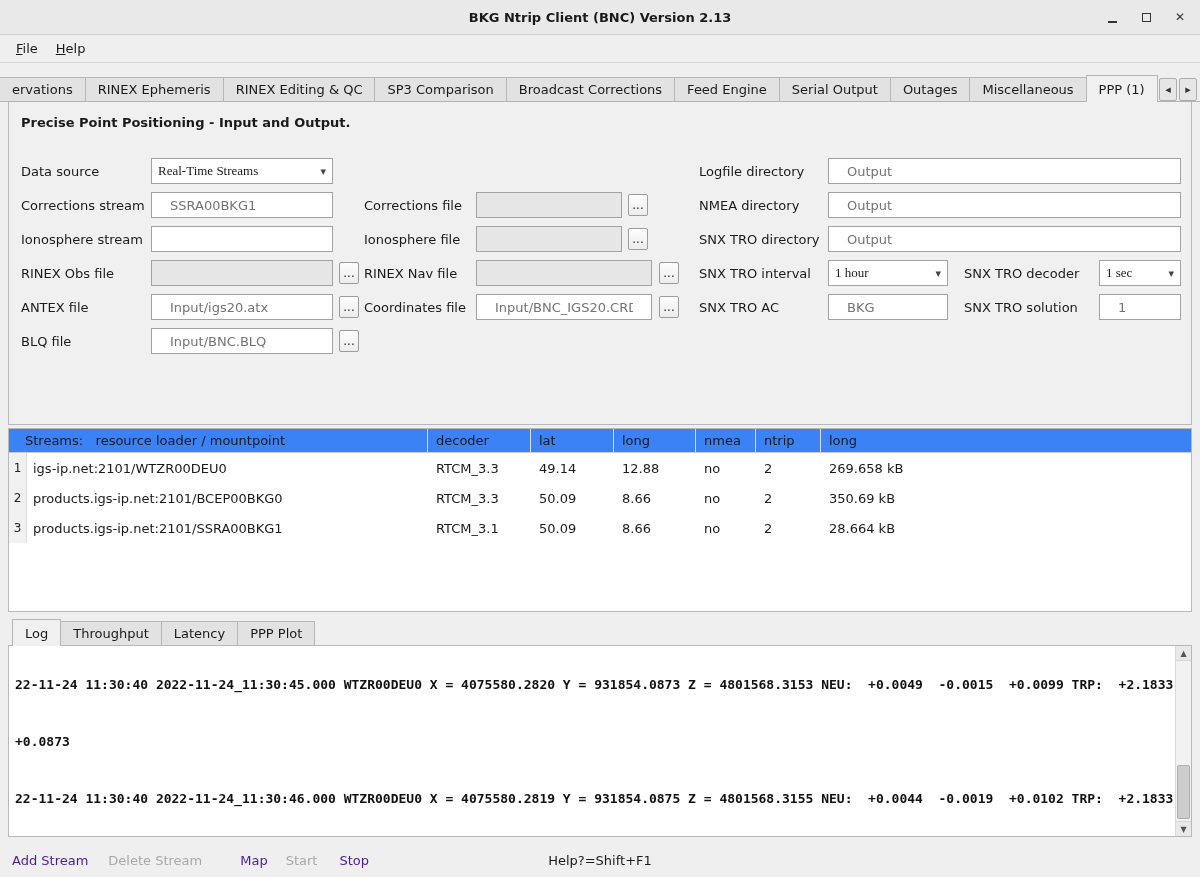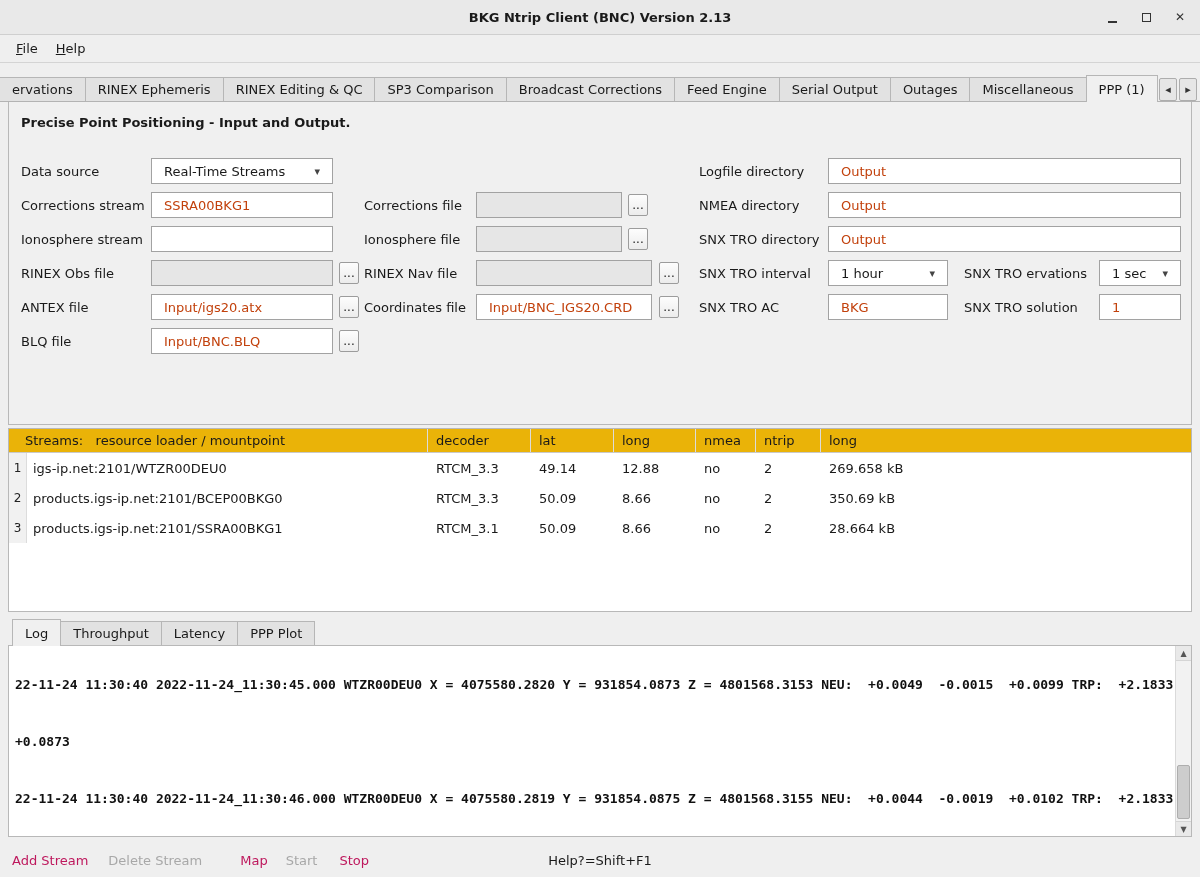--- a/index.html
+++ b/index.html
@@ -32,41 +32,41 @@
   .tab.active { height:27px; margin-bottom:-1px; background:#f0f0f0; position:relative; z-index:3; }
   .tab-scrollers { margin-left:auto; display:flex; align-items:flex-end; padding-right:3px; gap:2px; }
   .tab-scroll-btn { width:18px; height:23px; border:1px solid #adadad; background:#e6e6e6; border-radius:2px;
                     display:flex; align-items:center; justify-content:center; font-size:11px; color:#333; }
 
   
   .ppp-panel { position:absolute; top:102px; left:8px; width:1184px; height:323px;
                border:1px solid #b8b8b8; border-top:none; background:#f0f0f0; }
   .panel-desc { position:absolute; left:12px; top:13px;font-weight:bold; }
   .flabel { position:absolute; height:26px; display:flex; align-items:center; white-space:nowrap; }
-  .finput { position:absolute; height:26px; border:1px solid #a2a2a2; background:#fff; padding:0 12px;
-            font-family:"DejaVu Sans","Liberation Sans",sans-serif; font-size:13px; color:#c2410c; }
+  .finput { position:absolute; height:26px; border:1px solid #a2a2a2; background:#fff; padding:0 18px;
+            font-family:"DejaVu Sans","Liberation Sans",sans-serif; font-size:13px; color:#737373; }
   .finput:disabled { background:#e6e6e6; }
   .combo { position:absolute; height:26px; border:1px solid #a2a2a2; background:#fff;
-           display:flex; align-items:center; padding:0 12px; }
+           display:flex; align-items:center; padding:0 6px;font-family:Liberation Serif, serif; }
   .combo-value { flex:1; white-space:nowrap; overflow:hidden; }
   .combo-arrow { color:#444; font-size:11px; margin-left:4px; }
   .dots-btn { position:absolute; width:20px; height:22px; transform:translateY(2px);
               border:1px solid #9c9c9c; background:linear-gradient(#fdfdfd,#ececec); border-radius:2px;
               font-size:12px; display:flex; align-items:center; justify-content:center; }
   .c1l { left:12px; }  .c1i { left:142px; width:182px; }  .c1d { left:330px; }
   .c2l { left:355px; } .c2i { left:467px; width:146px; }  .c2iw { left:467px; width:176px; }
   .c2d { left:619px; } .c2dw { left:650px; }
   .c3l { left:690px; } .c3i { left:819px; width:353px; }  .c3s { left:819px; width:120px; }
   .c4l { left:955px; } .c4s { left:1090px; width:82px; }
   .r1 { top:56px; } .r2 { top:90px; } .r3 { top:124px; } .r4 { top:158px; } .r5 { top:192px; } .r6 { top:226px; }
 
   
   .streams { position:absolute; top:428px; left:8px; width:1184px; height:184px;
              border:1px solid #b8b8b8; background:#fff; overflow:hidden; }
-  .streams-header { display:flex; height:24px; background:#eab308; border-bottom:1px solid #c9c9c9; }
+  .streams-header { display:flex; height:24px; background:#3b82f6; border-bottom:1px solid #c9c9c9; }
   .sh-cell { height:100%; display:flex; align-items:center; padding-left:8px;
              border-right:1px solid #dcdcdc; white-space:pre; overflow:hidden; }
   .sh-cell:last-child { border-right:none; }
   .sh-first { padding-left:16px; }
   .stream-row { display:flex; height:30px; align-items:stretch; }
   .sr-num { width:18px; background:#f1f1f1; border-right:1px solid #dcdcdc; display:flex;
             align-items:center; justify-content:center; font-size:12px; color:#222; }
   .sr-cell { display:flex; align-items:center; padding-left:8px; white-space:nowrap; overflow:hidden; }
   .w-mount-h { width:419px; } .w-mount { width:401px; padding-left:6px; }
   .w-decoder { width:103px; } .w-lat { width:83px; } .w-long { width:82px; }
@@ -88,21 +88,21 @@
   .sb-btn { position:absolute; left:0; right:0; height:15px; display:flex; align-items:center;
             justify-content:center; font-size:8px; color:#555; background:#e9e9e9; }
   .sb-up { top:0; border-bottom:1px solid #d5d5d5; }
   .sb-down { bottom:0; border-top:1px solid #d5d5d5; }
   .sb-thumb { position:absolute; left:1px; right:1px; bottom:17px; height:54px; background:#cdcdcd;
               border:1px solid #aeaeae; border-radius:2px; }
 
   
   .bottombar { position:absolute; left:0; right:0; top:844px; height:33px; display:flex; align-items:center; }
   .bb-btn { background:none; border:none; font-family:"DejaVu Sans","Liberation Sans",sans-serif;
-            font-size:13px; padding:4px 8px; color:#be185d; white-space:nowrap; }
+            font-size:13px; padding:4px 8px; color:#4c1d95; white-space:nowrap; }
   .bb-btn.disabled { color:#a8a8a8; }
   .bb-help { position:absolute; left:50%; transform:translateX(-50%); }
 </style>
 </head>
 <body>
 
 <div class="window">
 
   <div class="titlebar">
     <div class="title">BKG Ntrip Client (BNC) Version 2.13</div>
@@ -176,21 +176,21 @@
     <input class="finput r4 c1i" disabled="" value="" style="">
     <div class="dots-btn r4 c1d">...</div>
     <div class="flabel r4 c2l">RINEX Nav file</div>
     <input class="finput r4 c2iw" disabled="" value="" style="">
     <div class="dots-btn r4 c2dw">...</div>
     <div class="flabel r4 c3l">SNX TRO interval</div>
     <div class="combo r4 c3s">
       <span class="combo-value">1 hour</span>
       <span class="combo-arrow">▾</span>
     </div>
-    <div class="flabel r4 c4l">SNX TRO ervations</div>
+    <div class="flabel r4 c4l">SNX TRO decoder</div>
     <div class="combo r4 c4s">
       <span class="combo-value">1 sec</span>
       <span class="combo-arrow">▾</span>
     </div>
 
     <div class="flabel r5 c1l">ANTEX file</div>
     <input class="finput r5 c1i" value="Input/igs20.atx" style="">
     <div class="dots-btn r5 c1d">...</div>
     <div class="flabel r5 c2l">Coordinates file</div>
     <input class="finput r5 c2iw" value="Input/BNC_IGS20.CRD" style="">

